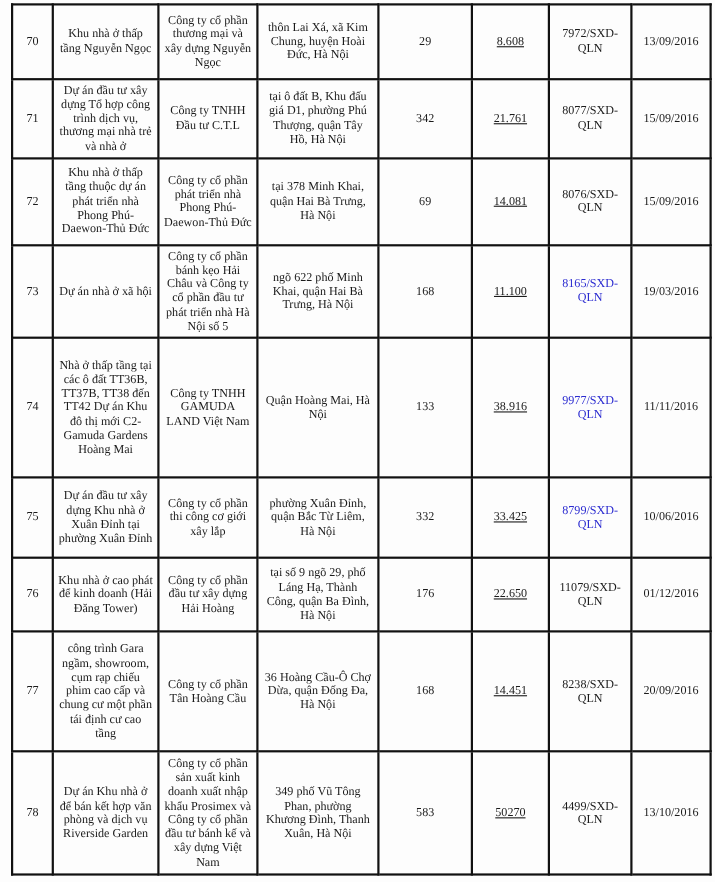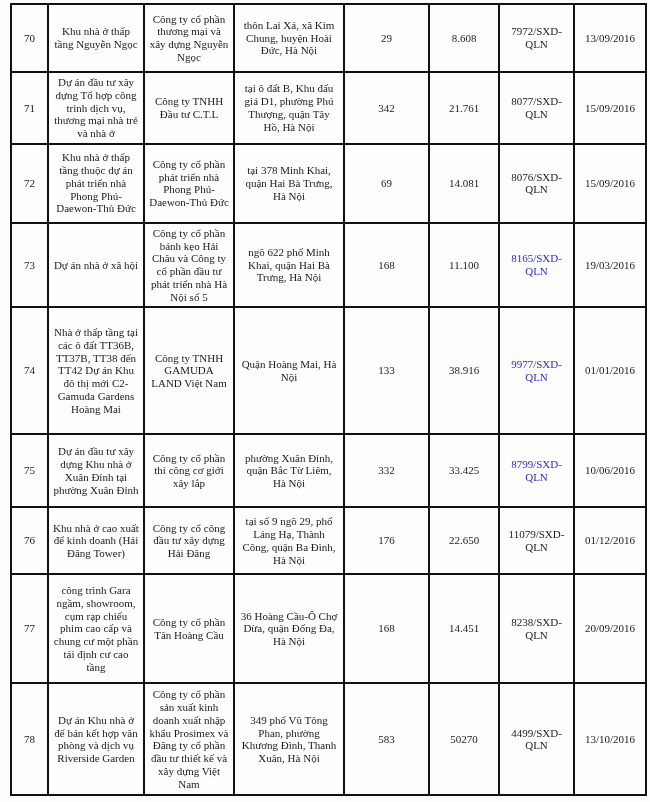--- a/index.html
+++ b/index.html
@@ -33,21 +33,21 @@
   }
   table.licenses td{
     border:2px solid var(--border);
     vertical-align:middle;
     text-align:center;
     padding:3px 4px;
     word-wrap:break-word;
   }
   td.c-stt{padding:2px;}
   td.c-qty{text-align:right;padding-right:13px;}
-  td.c-val{text-align:right;padding-right:7px;}
+  td.c-val{text-align:right;padding-right:7px;text-decoration:underline;}
   td.c-doc{padding:3px 5px;margin-left:20px;}
   .doclink{
     color:var(--link);
     cursor:pointer;
     text-align:center;
   }
   
   tr:nth-child(1){height:68px;}
   tr:nth-child(2){height:70px;}
   tr:nth-child(3){height:79px;}
@@ -115,56 +115,56 @@
           <td class="c-date">19/03/2016</td>
         </tr>
         <tr>
           <td class="c-stt">74</td>
           <td class="c-project">Nhà ở thấp tầng tại các ô đất TT36B, TT37B, TT38 đến TT42 Dự án Khu đô thị mới C2-Gamuda Gardens Hoàng Mai</td>
           <td class="c-company">Công ty TNHH GAMUDA LAND Việt Nam</td>
           <td class="c-address">Quận Hoàng Mai, Hà Nội</td>
           <td class="c-qty">133</td>
           <td class="c-val">38.916</td>
           <td class="c-doc"><span class="doclink">9977/SXD-QLN</span></td>
-          <td class="c-date">01/01/2016</td>
+          <td class="c-date">11/11/2016</td>
         </tr>
         <tr>
           <td class="c-stt">75</td>
           <td class="c-project">Dự án đầu tư xây dựng Khu nhà ở Xuân Đỉnh tại phường Xuân Đỉnh</td>
           <td class="c-company">Công ty cổ phần thi công cơ giới xây lắp</td>
           <td class="c-address">phường Xuân Đỉnh, quận Bắc Từ Liêm, Hà Nội</td>
           <td class="c-qty">332</td>
           <td class="c-val">33.425</td>
           <td class="c-doc"><span class="doclink">8799/SXD-QLN</span></td>
           <td class="c-date">10/06/2016</td>
         </tr>
         <tr>
           <td class="c-stt">76</td>
-          <td class="c-project">Khu nhà ở cao xuất để kinh doanh (Hải Đăng Tower)</td>
-          <td class="c-company">Công ty cổ công đầu tư xây dựng Hải Đăng</td>
+          <td class="c-project">Khu nhà ở cao phát để kinh doanh (Hải Đăng Tower)</td>
+          <td class="c-company">Công ty cổ phần đầu tư xây dựng Hải Hoàng</td>
           <td class="c-address">tại số 9 ngõ 29, phố Láng Hạ, Thành Công, quận Ba Đình, Hà Nội</td>
           <td class="c-qty">176</td>
           <td class="c-val">22.650</td>
           <td class="c-doc">11079/SXD-QLN</td>
           <td class="c-date">01/12/2016</td>
         </tr>
         <tr>
           <td class="c-stt">77</td>
           <td class="c-project">công trình Gara ngầm, showroom, cụm rạp chiếu phim cao cấp và chung cư một phần tái định cư cao tầng</td>
           <td class="c-company">Công ty cổ phần Tân Hoàng Cầu</td>
           <td class="c-address">36 Hoàng Cầu-Ô Chợ Dừa, quận Đống Đa, Hà Nội</td>
           <td class="c-qty">168</td>
           <td class="c-val">14.451</td>
           <td class="c-doc">8238/SXD-QLN</td>
           <td class="c-date">20/09/2016</td>
         </tr>
         <tr>
           <td class="c-stt">78</td>
           <td class="c-project">Dự án Khu nhà ở để bán kết hợp văn phòng và dịch vụ Riverside Garden</td>
-          <td class="c-company">Công ty cổ phần sản xuất kinh doanh xuất nhập khẩu Prosimex và Đăng ty cổ phần đầu tư thiết kế và xây dựng Việt Nam</td>
+          <td class="c-company">Công ty cổ phần sản xuất kinh doanh xuất nhập khẩu Prosimex và Công ty cổ phần đầu tư bánh kế và xây dựng Việt Nam</td>
           <td class="c-address">349 phố Vũ Tông Phan, phường Khương Đình, Thanh Xuân, Hà Nội</td>
           <td class="c-qty">583</td>
           <td class="c-val">50270</td>
           <td class="c-doc">4499/SXD-QLN</td>
           <td class="c-date">13/10/2016</td>
         </tr>
       </tbody>
   </table>
 </div>
 

